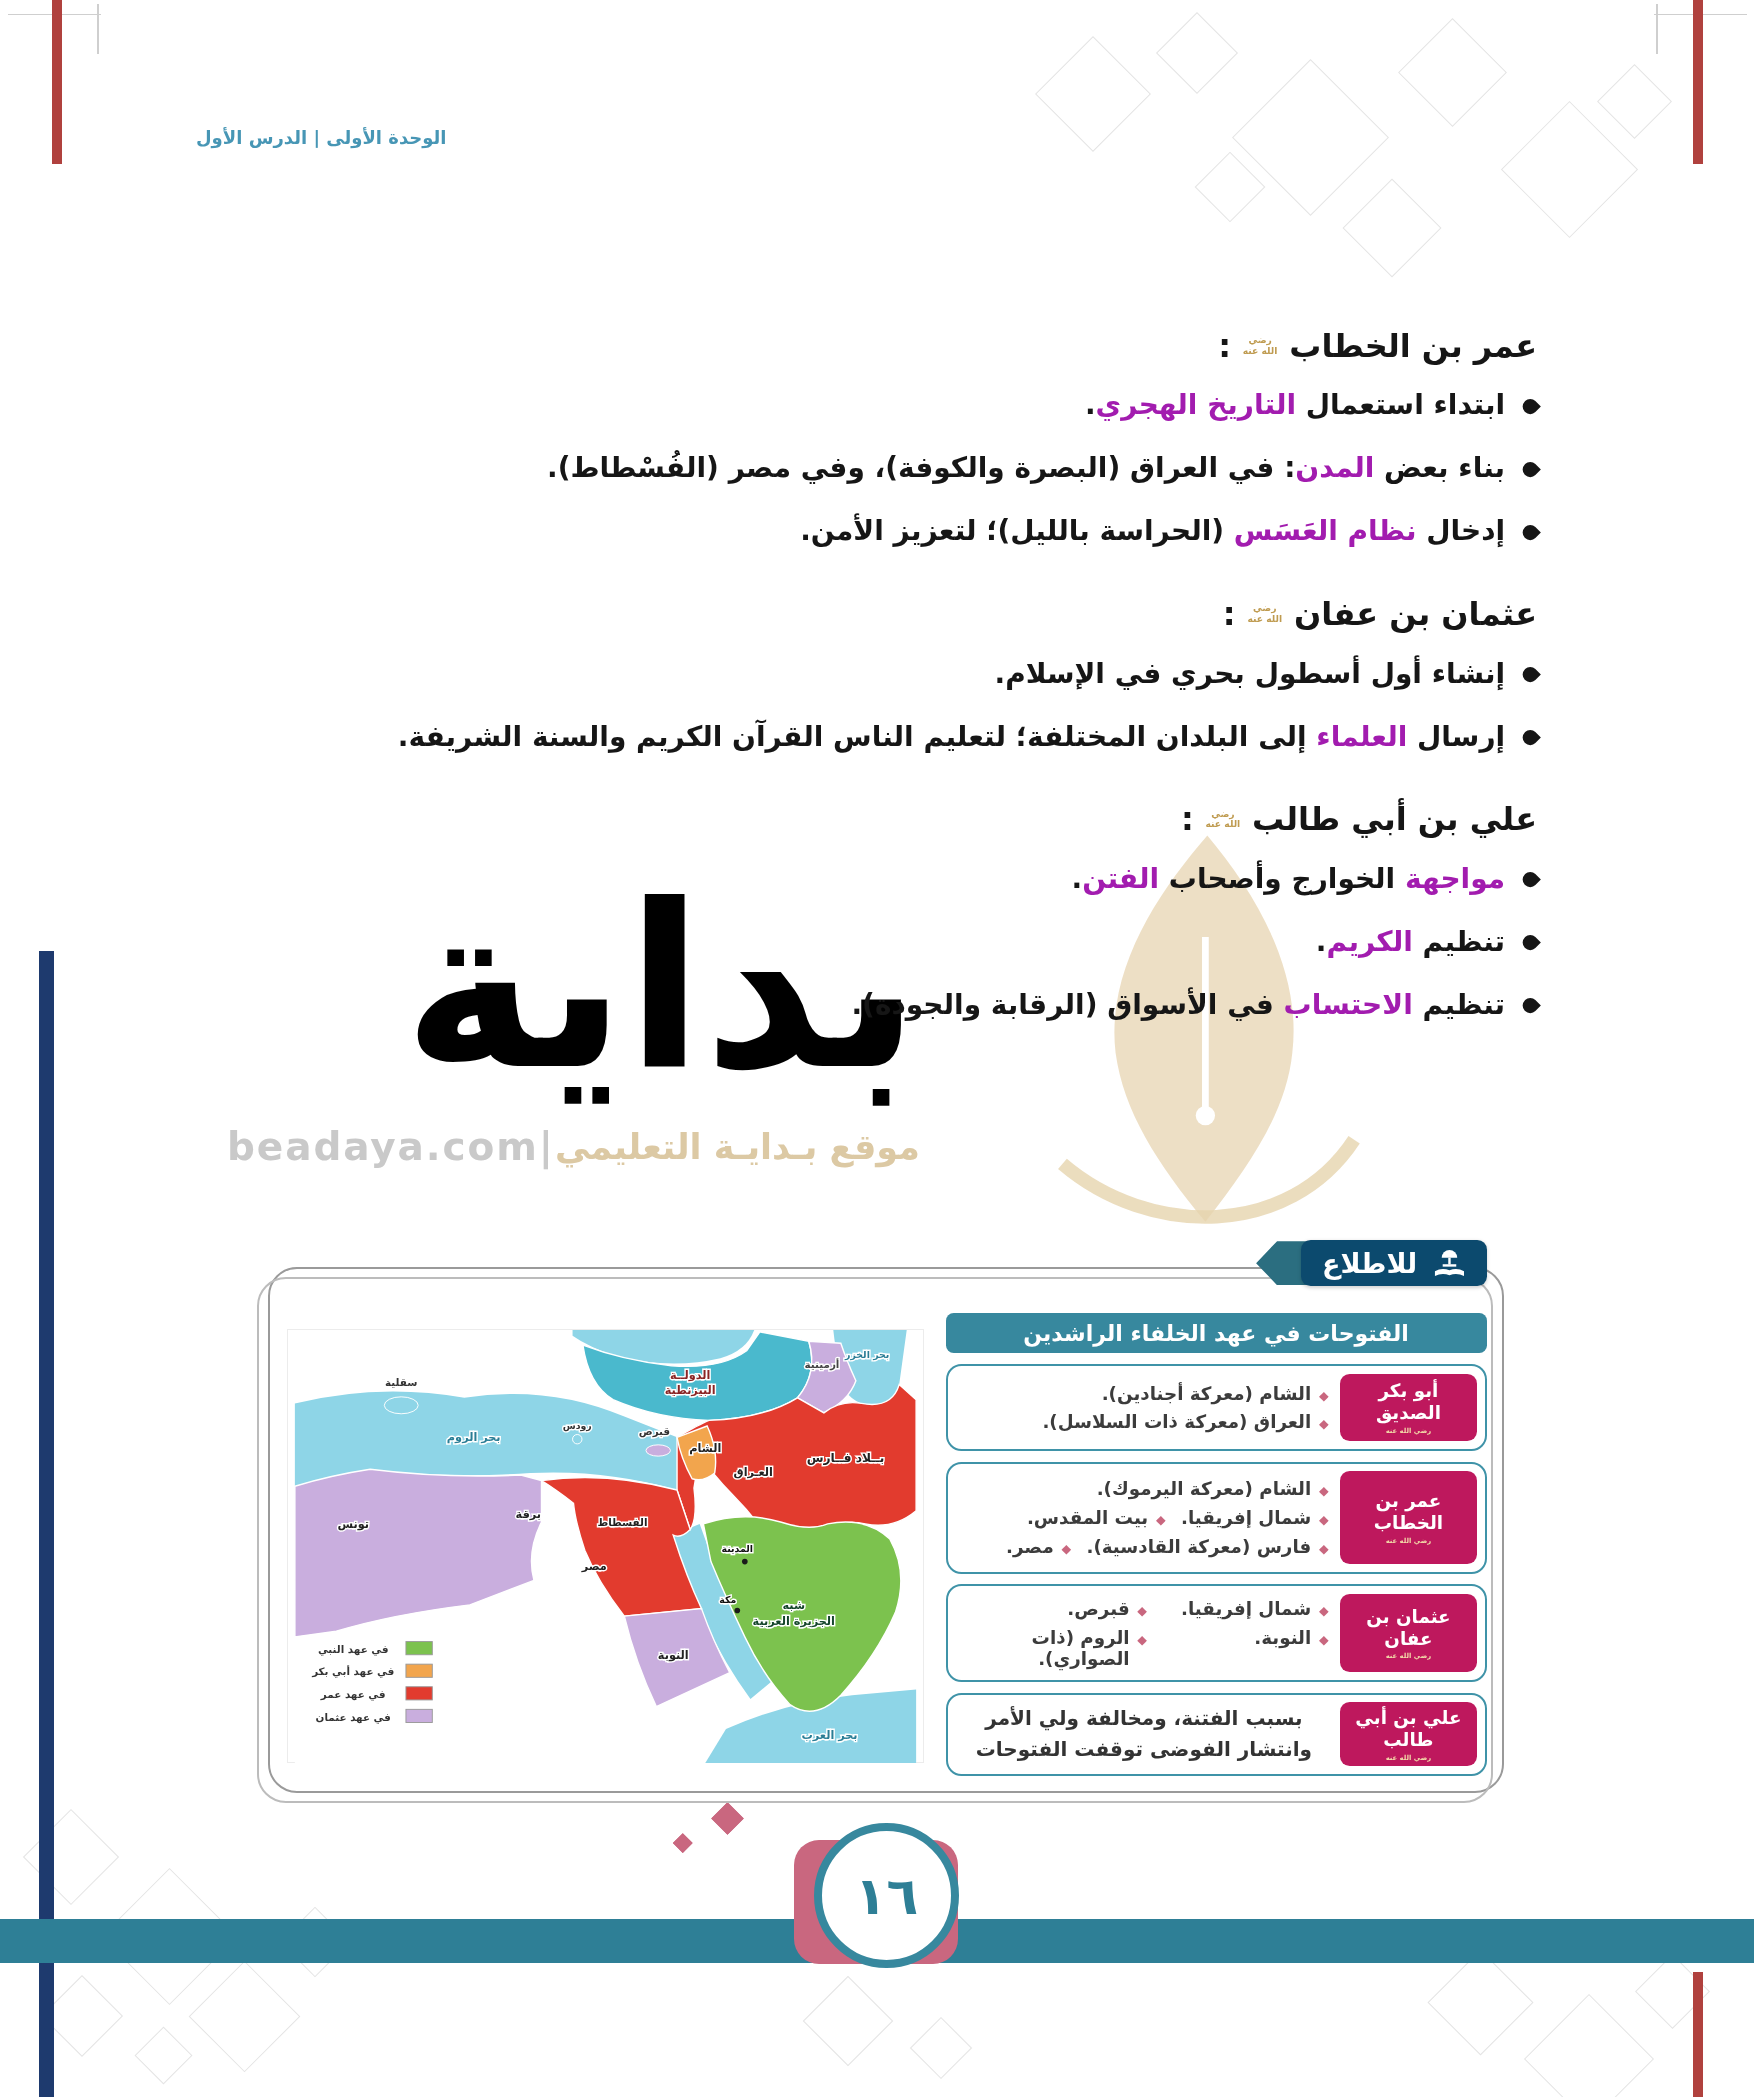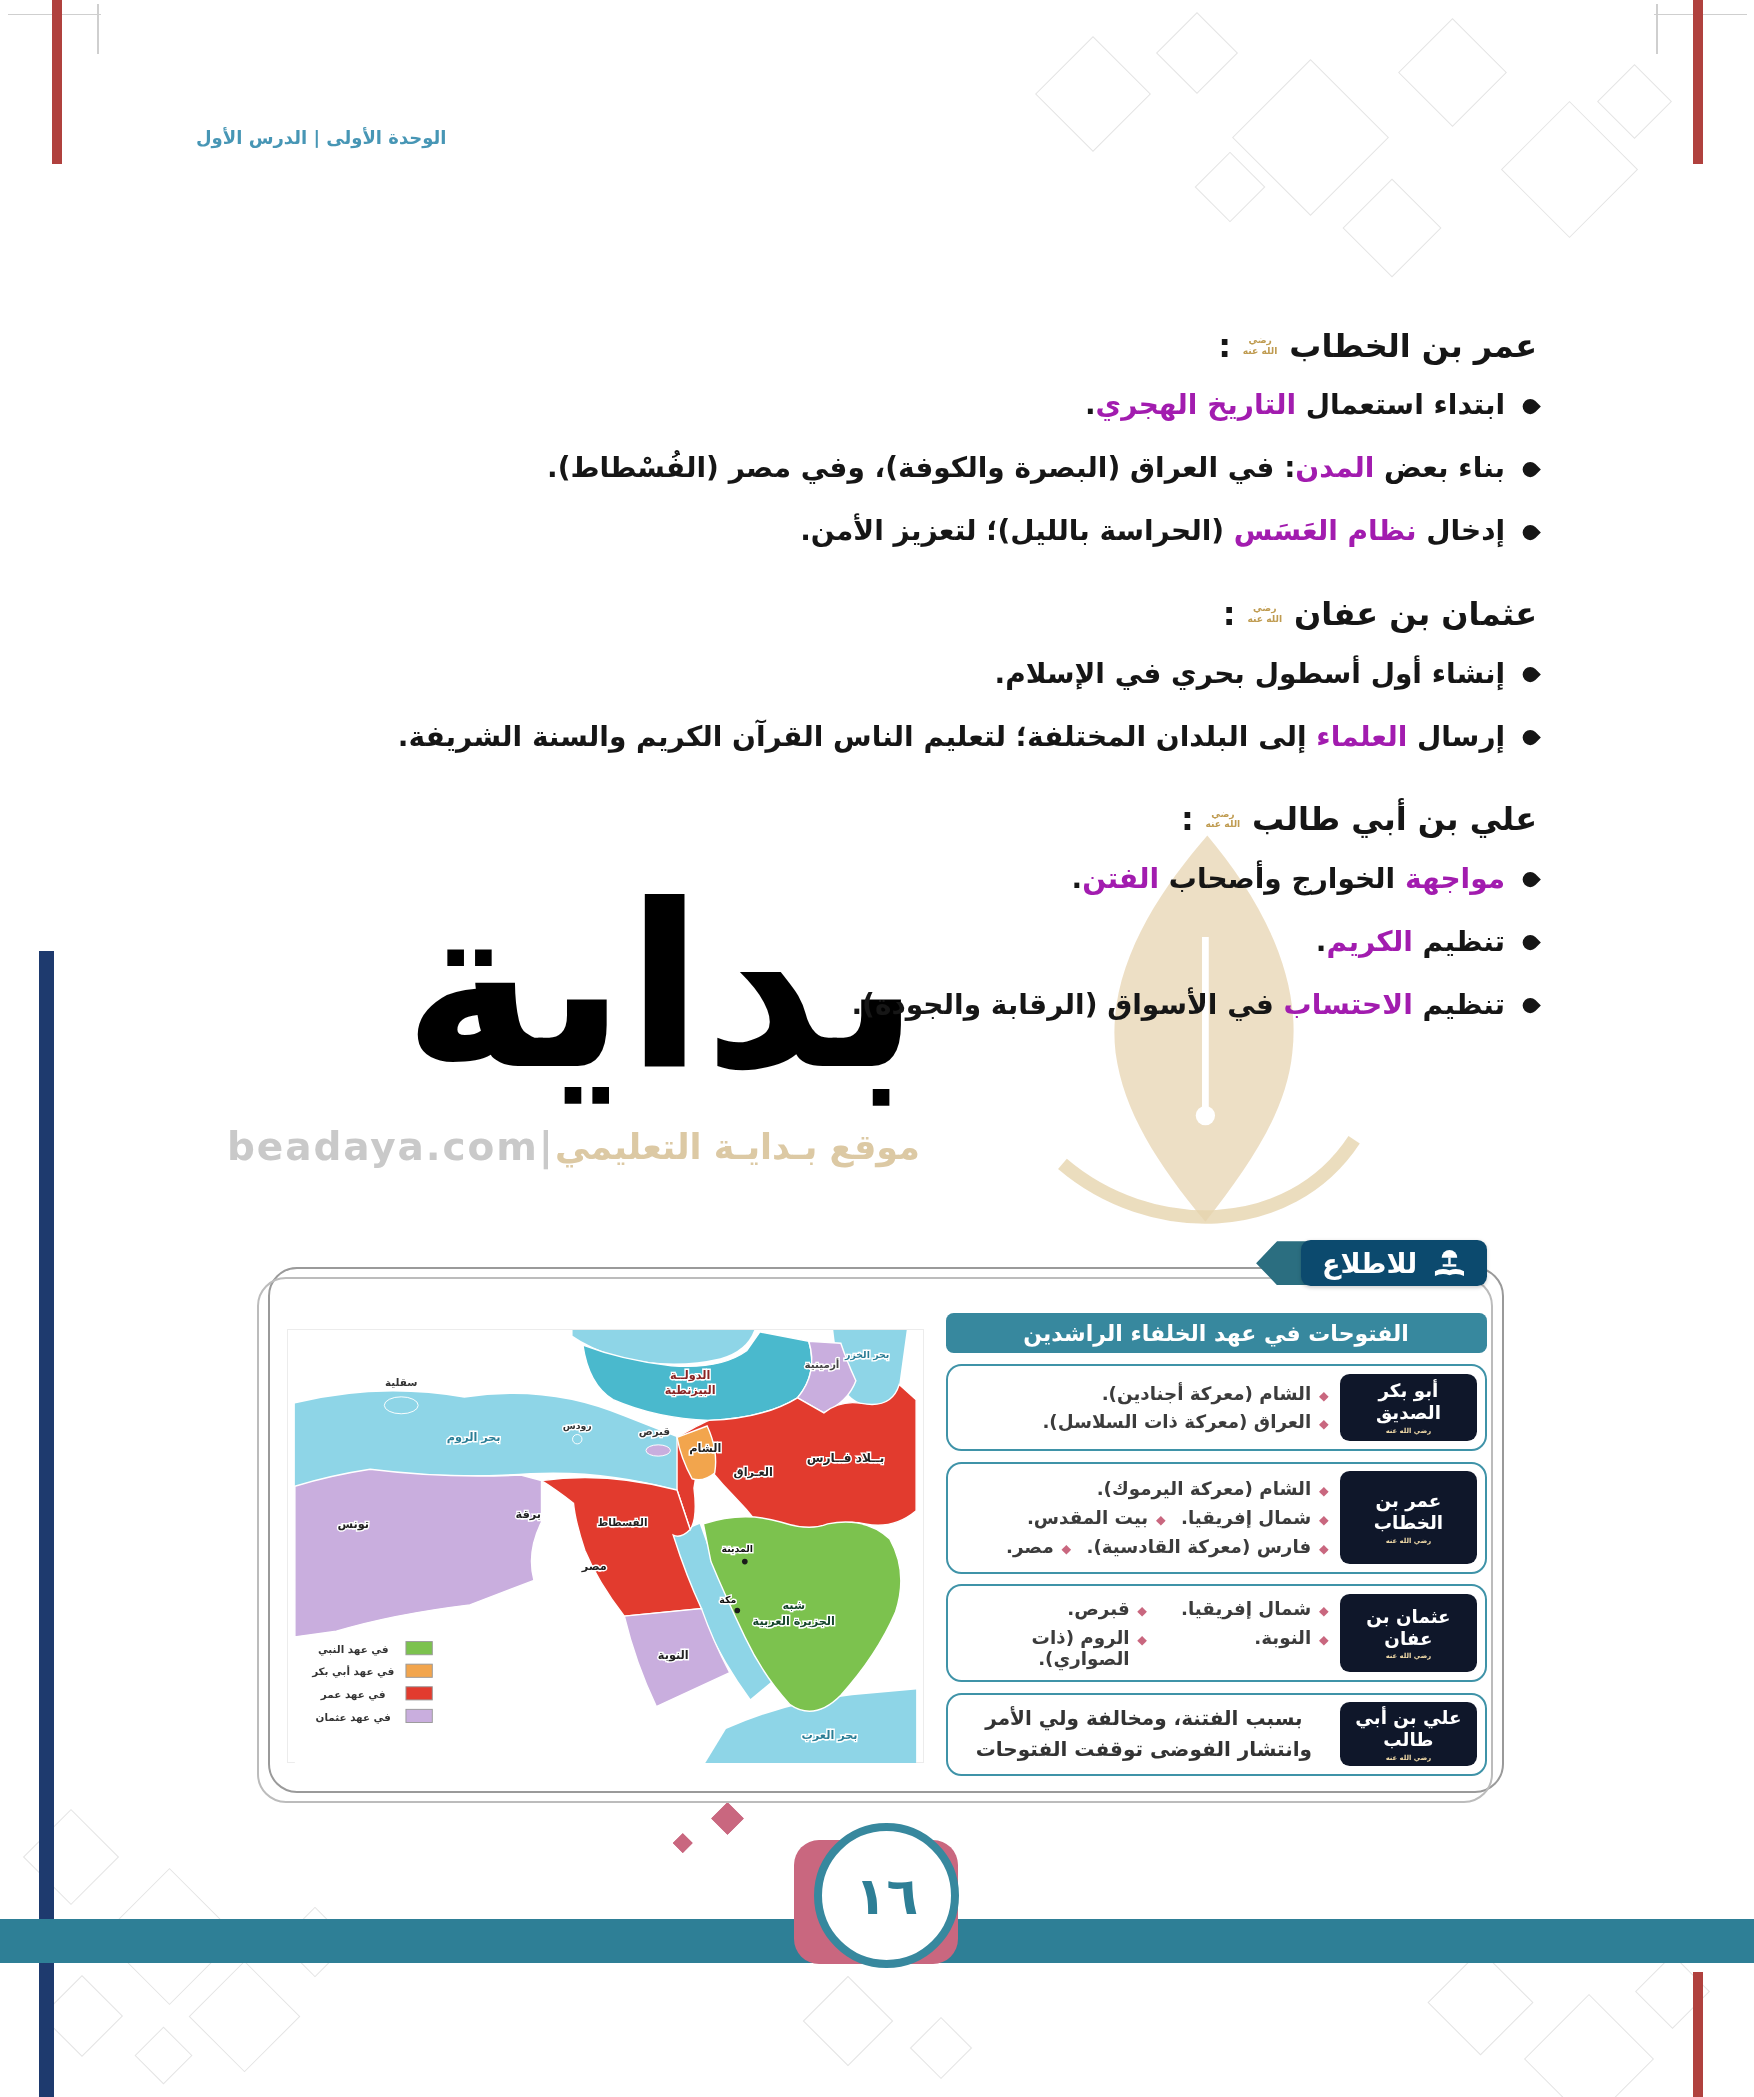--- a/index.html
+++ b/index.html
@@ -42,21 +42,21 @@
   .ribbon{width:70px;height:44px;background:#2b6e80;clip-path:polygon(100% 0,30% 0,0 50%,30% 100%,100% 100%,70% 50%);margin-right:-25px;}
   .pill{position:relative;background:#0c4a6e;border-radius:9.7px;padding:7.7px 21px;display:flex;align-items:center;gap:13.5px;direction:rtl;color:#fff;font-size:27px;font-weight:bold;box-shadow:0 1.9px 3.9px rgba(0,0,0,.18);}
 
   .map-wrap{position:absolute;left:17.4px;top:60px;width:637px;height:434px;border:1px solid #ececec;background:#fff;}
   svg text{font-family:inherit;font-weight:bold;}
 
   .conquest-table{position:absolute;right:15.4px;top:44px;width:541px;direction:rtl;}
   .ct-header{background:#37889e;color:#fff;font-size:22px;font-weight:bold;text-align:center;padding:7.7px 5.8px;border-radius:7.7px;}
   .ct-row{position:relative;border:2.4px solid #3f93a8;border-radius:15.4px;margin-top:10.6px;background:#fff;padding:7.7px 156px 7.7px 11.6px;display:flex;flex-wrap:wrap;align-content:center;}
   .r1{min-height:87px}.r2{min-height:112px}.r3{min-height:87px}.r4{min-height:83px}
-  .ct-label{position:absolute;right:7.7px;top:7.7px;bottom:7.7px;width:137px;background:#0f172a;border-radius:9.7px;color:#fff;font-size:18.3px;font-weight:bold;display:flex;flex-direction:column;align-items:center;justify-content:center;text-align:center;padding:3.9px 5.8px;gap:2.9px;line-height:1.2;}
+  .ct-label{position:absolute;right:7.7px;top:7.7px;bottom:7.7px;width:137px;background:#be185d;border-radius:9.7px;color:#fff;font-size:18.3px;font-weight:bold;display:flex;flex-direction:column;align-items:center;justify-content:center;text-align:center;padding:3.9px 5.8px;gap:2.9px;line-height:1.2;}
   .mini-med{font-size:6.8px;color:#f3dca9;font-weight:bold;}
   .ct-item{display:flex;align-items:baseline;gap:7.7px;font-size:18.3px;font-weight:bold;color:#3c3c3c;margin-left:15.4px;margin-top:3.9px;margin-bottom:3.9px;}
   .r1 .ct-item{width:95%;}
   .r3 .ct-item{width:45%;}
   .dia{color:#c9677f;font-size:12.6px;font-style:normal;}
   .ct-note{font-size:20px;font-weight:bold;color:#333;text-align:center;line-height:1.55;width:100%;}
 
   
   .bottom-bar{position:absolute;left:0;top:1919px;width:1754px;height:44px;background:#2e7f96;z-index:2;}
   .pn-wrap{position:absolute;left:794px;top:1823px;width:164px;height:164px;z-index:3;}

